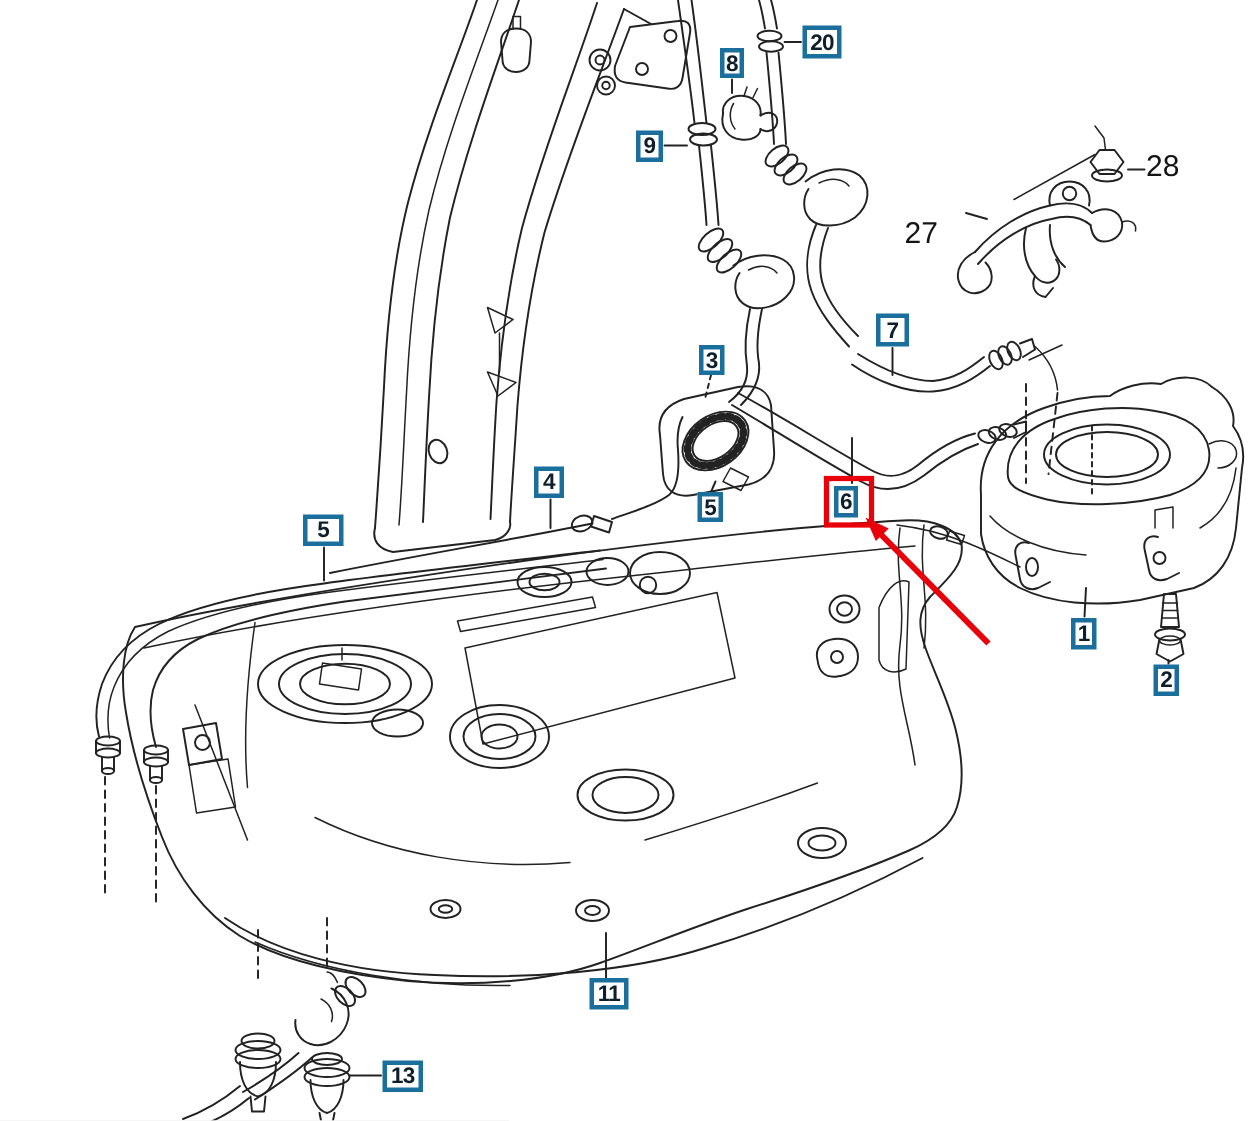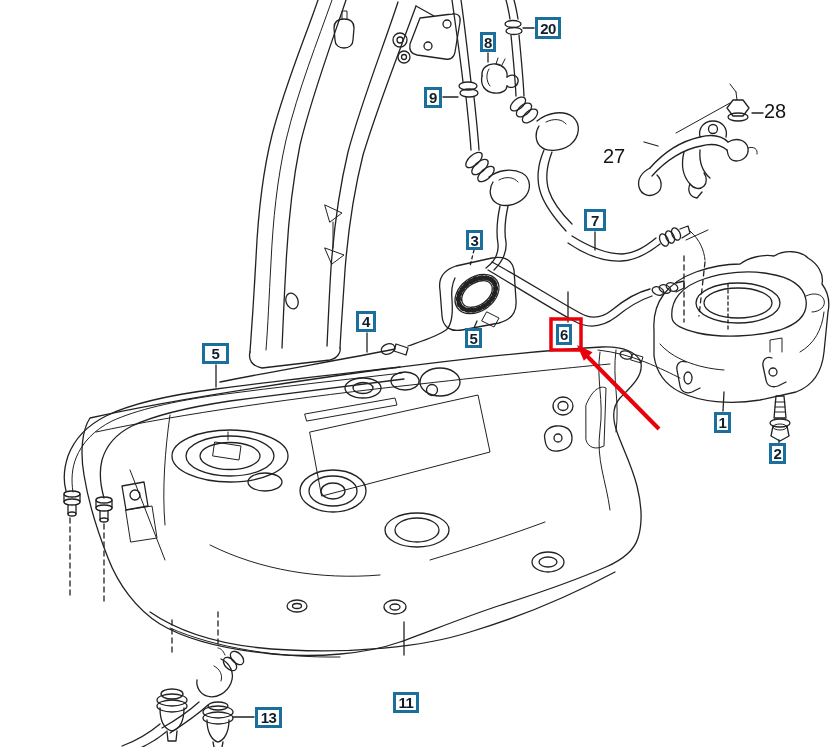--- a/index.html
+++ b/index.html
@@ -314,21 +314,21 @@
       <div class="callout boxed" style="left: 714px; top: 412px; width: 17px; height: 21px;">1</div>
       <div class="callout boxed" style="left: 769px; top: 443px; width: 17px; height: 21px;">2</div>
       <div class="callout boxed" style="left: 466px; top: 230px; width: 17px; height: 20px;">3</div>
       <div class="callout boxed" style="left: 356px; top: 311px; width: 20px; height: 21px;">4</div>
       <div class="callout boxed" style="left: 465px; top: 328px; width: 17px; height: 20px;">5</div>
       <div class="callout boxed" style="left: 556px; top: 324px; width: 16px; height: 21px;">6</div>
       <div class="callout boxed" style="left: 584px; top: 209px; width: 22px; height: 22px;">7</div>
       <div class="callout boxed" style="left: 480px; top: 32px; width: 16px; height: 20px;">8</div>
       <div class="callout boxed" style="left: 424px; top: 87px; width: 18px; height: 21px;">9</div>
       <div class="callout boxed" style="left: 535px; top: 17px; width: 26px; height: 22px;">20</div>
-      <div class="callout boxed" style="left: 393px; top: 692px; width: 26px; height: 21px; text-align: right;">11</div>
+      <div class="callout boxed" style="left: 393px; top: 652px; width: 26px; height: 21px; text-align: right;">11</div>
       <div class="callout boxed" style="left: 202px; top: 343px; width: 27px; height: 21px;">5</div>
       <div class="callout boxed" style="left: 255px; top: 707px; width: 27px; height: 21px; text-align: right;">13</div>
       <div class="callout plain" style="left: 603px; top: 130px; margin-top: 16px;">27</div>
       <div class="callout plain" style="left: 764px; top: 101px;">28</div>
     </div>
 
   <svg id="overlay" width="836" height="747" viewBox="0 0 836 747">
     <rect id="hl-rect" x="551" y="319" width="30" height="31"></rect>
     <line id="hl-line" x1="659" y1="429" x2="586" y2="355"></line>
     <polygon id="hl-head" points="577,345 592.5,352.3 583.9,360.7"></polygon>

